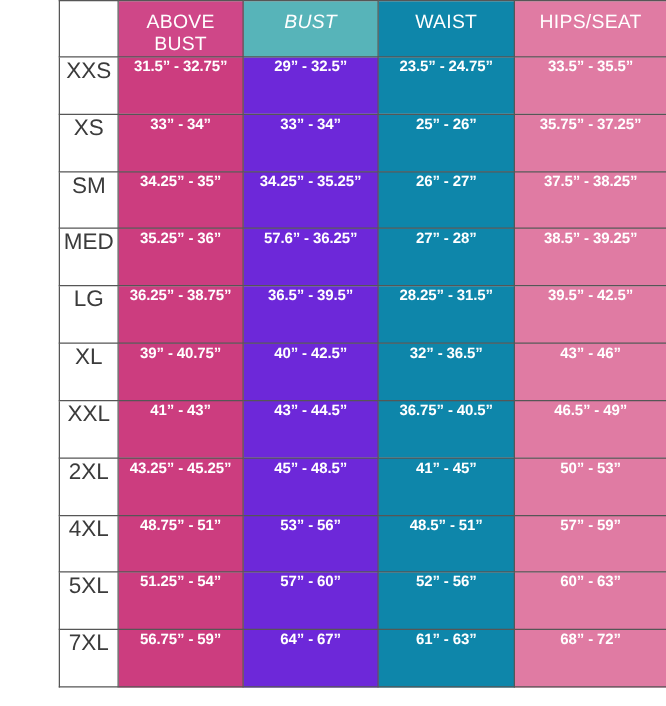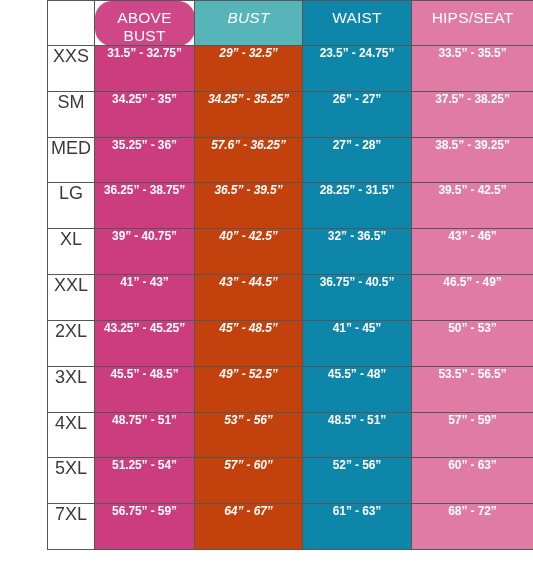--- a/index.html
+++ b/index.html
@@ -54,21 +54,21 @@
     letter-spacing: 0.2px;
     color: #ffffff;
     padding-top: 8px;
   }
   th.h-size {
     background: #ffffff;
     color: #3b3b3b;
     font-size: 14px;
     font-weight: 400;
   }
-  th.h-ab    { background: #cf4788; border-radius: 17px; }
+  th.h-ab    { background: #cf4788; }
   th.h-bust  { background: #57b4b9; font-style: italic; }
   th.h-waist { background: #0e86aa; }
   th.h-hips  { background: #e07ba3; }
 
   
   tr.body-row { height: 39.4px; }
 
   td.cell-size {
     background: #ffffff;
     color: #3b3b3b;
@@ -77,21 +77,21 @@
     padding-top: 9px;
   }
   td.cell-val {
     color: #ffffff;
     font-size: 12px;
     font-weight: bold;
     letter-spacing: -0.1px;
     padding-top: 10px;
   }
   td.col-ab    { background: #cc3d7f; }
-  td.col-bust  { background: #c2410c; font-style: italic; }
+  td.col-bust  { background: #6d28d9; }
   td.col-waist { background: #0e86aa; }
   td.col-hips  { background: #e07ba3; }
 </style>
 </head>
 <body>
 
 <div id="chart-wrap">
   <table class="size-chart">
     <colgroup>
       <col class="c-size">
@@ -109,20 +109,27 @@
         <th class="h-hips">HIPS/SEAT</th>
       </tr>
     </thead>
     <tbody id="chart-body">
         <tr class="body-row">
           <td class="cell-size">XXS</td>
           <td class="cell-val col-ab">31.5” - 32.75”</td>
           <td class="cell-val col-bust">29” - 32.5”</td>
           <td class="cell-val col-waist">23.5” - 24.75”</td>
           <td class="cell-val col-hips">33.5” - 35.5”</td>
+        </tr>
+        <tr class="body-row">
+          <td class="cell-size">XS</td>
+          <td class="cell-val col-ab">33” - 34”</td>
+          <td class="cell-val col-bust">33” - 34”</td>
+          <td class="cell-val col-waist">25” - 26”</td>
+          <td class="cell-val col-hips">35.75” - 37.25”</td>
         </tr>
         <tr class="body-row">
           <td class="cell-size">SM</td>
           <td class="cell-val col-ab">34.25” - 35”</td>
           <td class="cell-val col-bust">34.25” - 35.25”</td>
           <td class="cell-val col-waist">26” - 27”</td>
           <td class="cell-val col-hips">37.5” - 38.25”</td>
         </tr>
         <tr class="body-row">
           <td class="cell-size">MED</td>
@@ -153,27 +160,20 @@
           <td class="cell-val col-hips">46.5” - 49”</td>
         </tr>
         <tr class="body-row">
           <td class="cell-size">2XL</td>
           <td class="cell-val col-ab">43.25” - 45.25”</td>
           <td class="cell-val col-bust">45” - 48.5”</td>
           <td class="cell-val col-waist">41” - 45”</td>
           <td class="cell-val col-hips">50” - 53”</td>
         </tr>
         <tr class="body-row">
-          <td class="cell-size">3XL</td>
-          <td class="cell-val col-ab">45.5” - 48.5”</td>
-          <td class="cell-val col-bust">49” - 52.5”</td>
-          <td class="cell-val col-waist">45.5” - 48”</td>
-          <td class="cell-val col-hips">53.5” - 56.5”</td>
-        </tr>
-        <tr class="body-row">
           <td class="cell-size">4XL</td>
           <td class="cell-val col-ab">48.75” - 51”</td>
           <td class="cell-val col-bust">53” - 56”</td>
           <td class="cell-val col-waist">48.5” - 51”</td>
           <td class="cell-val col-hips">57” - 59”</td>
         </tr>
         <tr class="body-row">
           <td class="cell-size">5XL</td>
           <td class="cell-val col-ab">51.25” - 54”</td>
           <td class="cell-val col-bust">57” - 60”</td>

